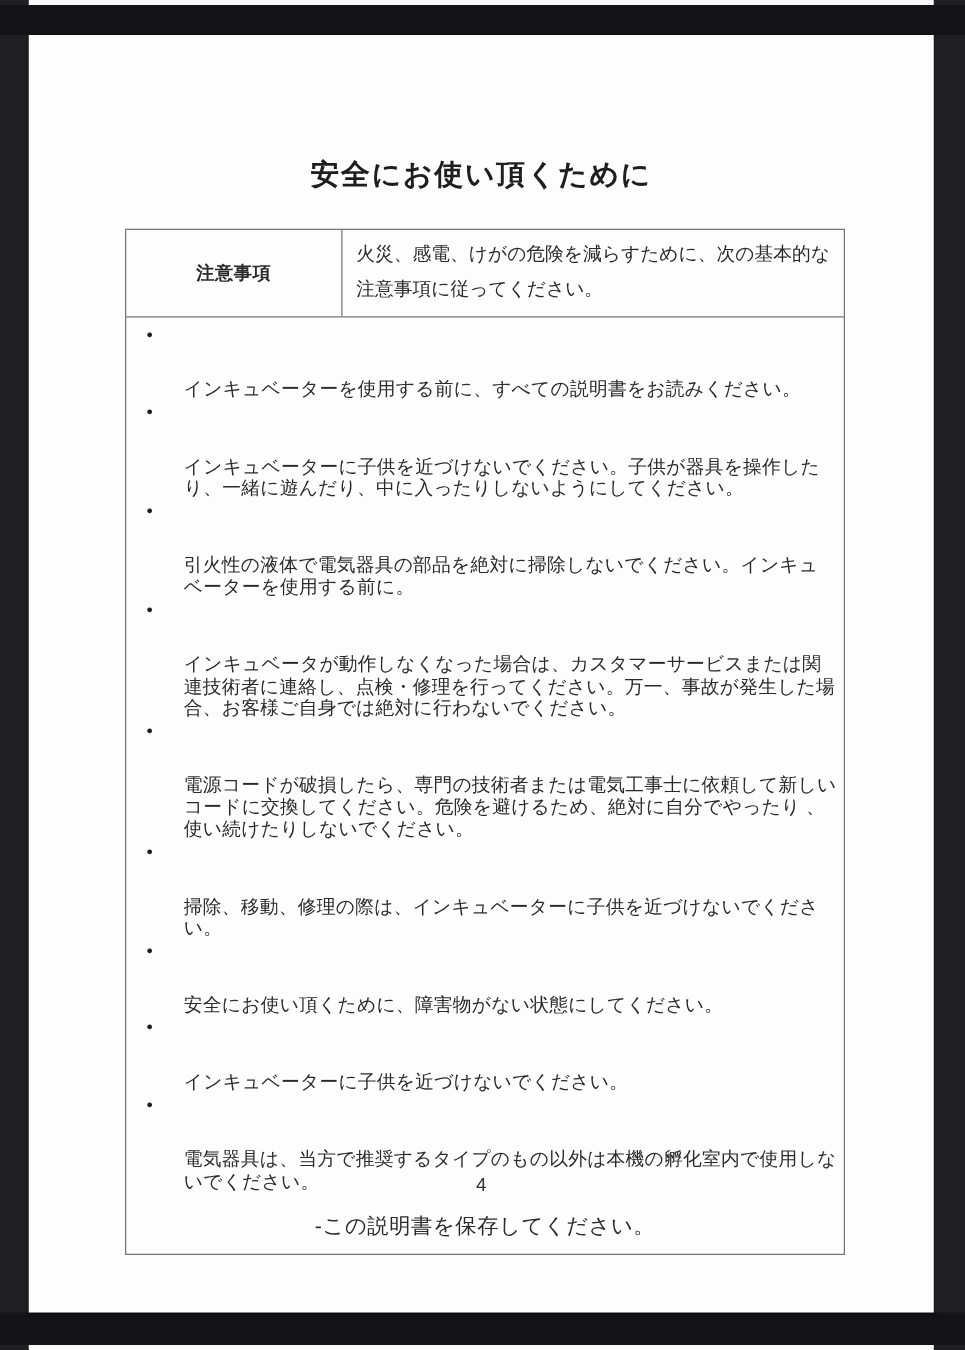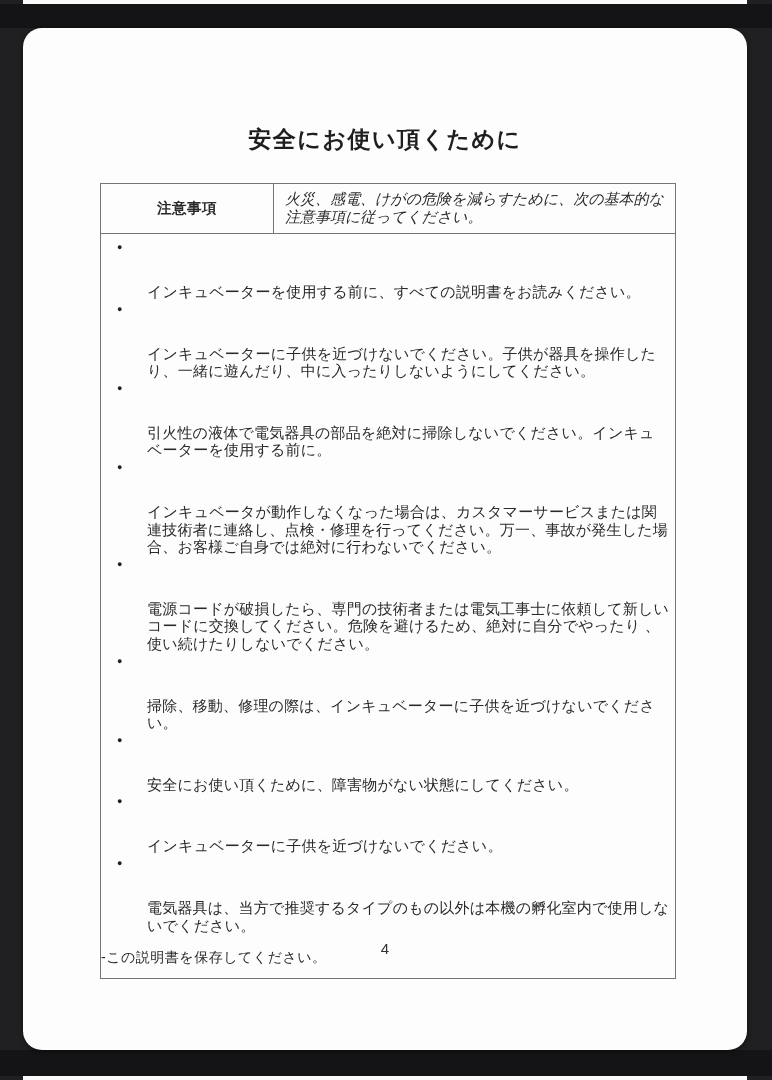--- a/index.html
+++ b/index.html
@@ -31,21 +31,20 @@
   .gap-bottom { top: 1050px; height: 26px; }
   .page {
     position: absolute;
     left: 23px;
     top: 28px;
     width: 724px;
     height: 1022px;
     background: #fdfdfd;
     color: #2a2a2a;
     box-shadow: 0 1px 4px rgba(0,0,0,0.55);
-    border-radius: 19px;
   }
   .doc-title {
     position: absolute;
     top: 96px;
     left: 0;
     width: 100%;
     text-align: center;
     font-size: 23px;
     font-weight: bold;
     letter-spacing: 1.5px;
@@ -71,22 +70,21 @@
     justify-content: center;
     font-weight: bold;
     font-size: 14.5px;
     letter-spacing: 0.5px;
     text-align: right;
   }
   .notice-header-desc {
     flex: 1;
     padding: 6px 8px 7px 11px;
     font-size: 15px;
-    line-height: 18px;
-    font-style: italic;
+    line-height: 28px;
   }
   .notice-body {
     padding: 5px 0 8px 0;
   }
   .bullet-row {
     display: flex;
     font-size: 15px;
     line-height: 17.6px;
   }
   .bullet-marker {
@@ -97,21 +95,22 @@
     line-height: 17.6px;
     color: #1e1e1e;
   }
   .bullet-text {
     flex: 1;
     padding-right: 5px;
     letter-spacing: 0.2px;
     margin-top: 44px;
   }
   .notice-footer {
-    font-size: 14px;
+    text-align: center;
+    font-size: 17px;
     margin: 15px 0 3px 0;
     letter-spacing: 0.5px;
   }
   .page-number {
     position: absolute;
     top: 912px;
     left: 0;
     width: 100%;
     text-align: center;
     font-size: 15px;

